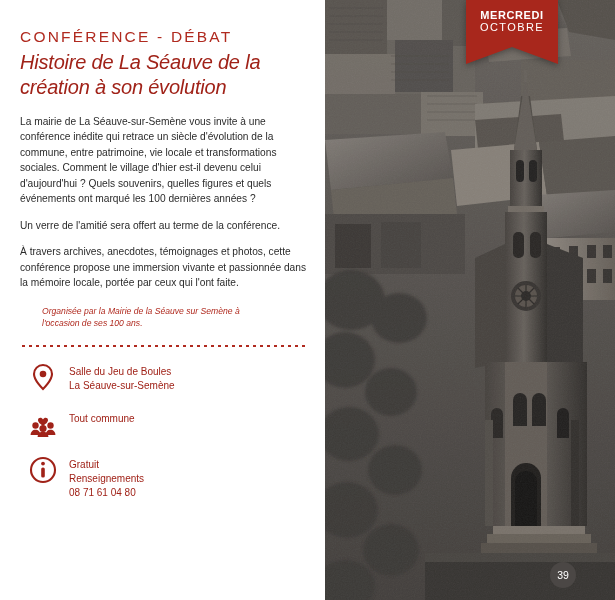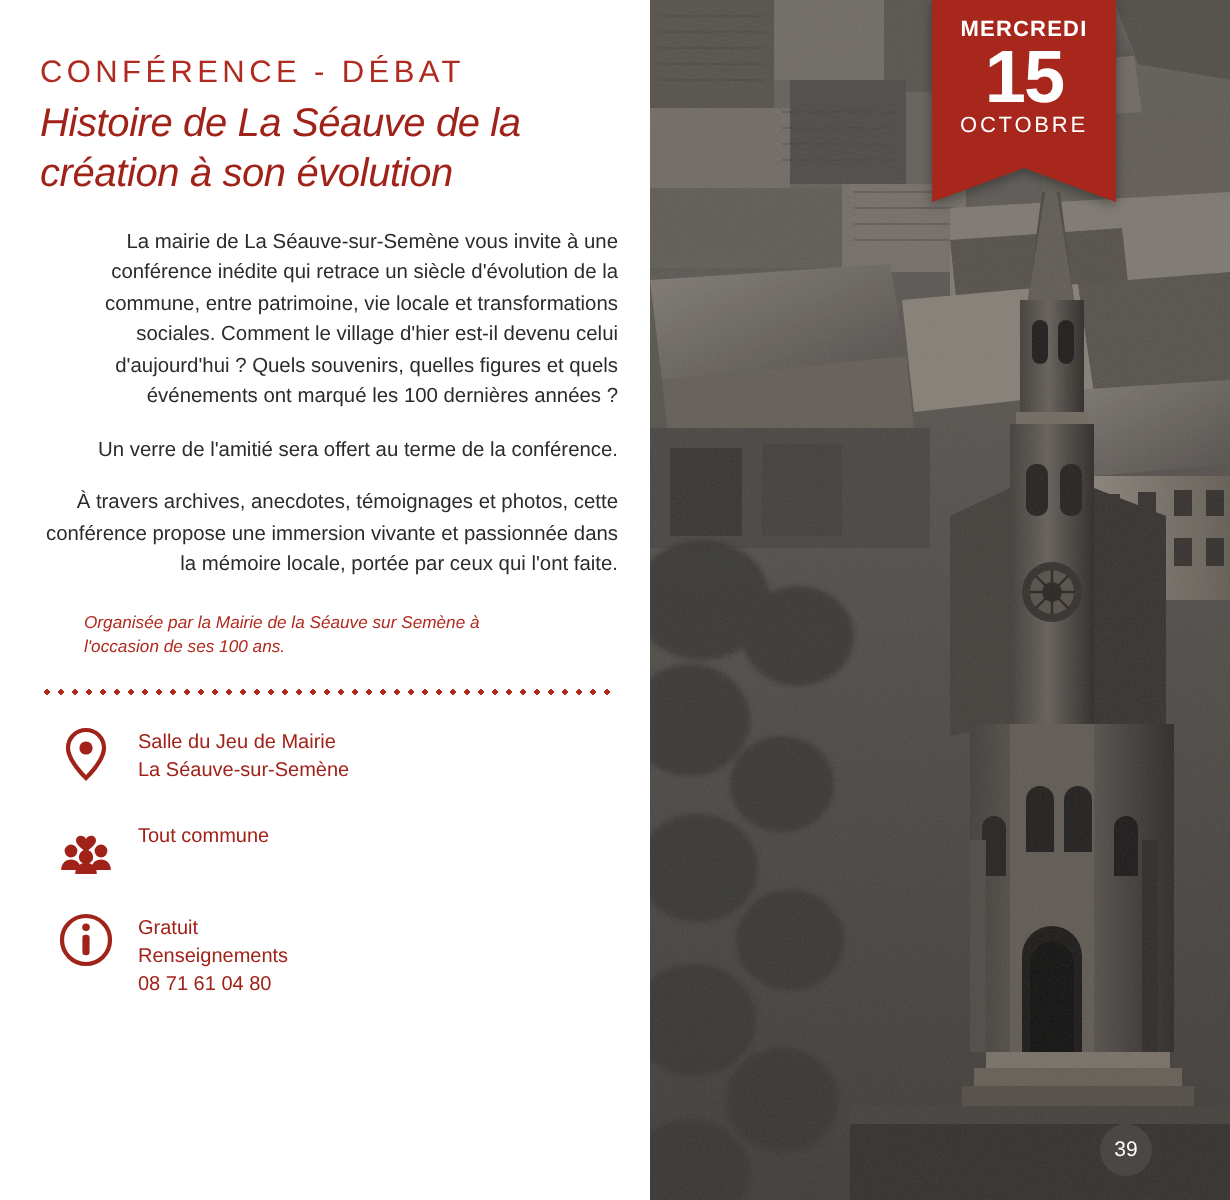--- a/index.html
+++ b/index.html
@@ -37,21 +37,21 @@
     font-style: italic;
     color: #a02218;
     margin-bottom: 14px;
     letter-spacing: -0.2px;
   }
   .body-text {
     font-size: 10.2px;
     line-height: 1.52;
     color: #2b2b2b;
     margin-bottom: 11px;
-    text-align: right;
+    text-align: left;
   }
   .organiser {
     font-size: 8.6px;
     font-style: italic;
     color: #b02a1f;
     text-align: left;
     line-height: 1.45;
     margin-top: 14px;
     padding: 0 22px;
   }
@@ -329,21 +329,21 @@
     <div class="dotted"></div>
 
     <div class="info-row">
       <div class="info-icon">
         <svg width="26" height="28" viewBox="0 0 26 28" aria-hidden="true">
           <path d="M13 2c-5 0-9 4-9 9 0 6.5 9 15 9 15s9-8.5 9-15c0-5-4-9-9-9z" fill="none" stroke="#a02218" stroke-width="2.1"></path>
           <circle cx="13" cy="11" r="3.3" fill="#a02218"></circle>
         </svg>
       </div>
       <div class="info-text">
-        <div>Salle du Jeu de Mairie</div>
+        <div>Salle du Jeu de Boules</div>
         <div>La Séauve-sur-Semène</div>
       </div>
     </div>
 
     <div class="info-row">
       <div class="info-icon">
         <svg width="30" height="28" viewBox="0 0 30 28" aria-hidden="true">
           <path d="M15 9.5c-1.2-2.4-5-2.2-5 .8 0 2.2 3.2 4.3 5 5.6 1.8-1.3 5-3.4 5-5.6 0-3-3.8-3.2-5-.8z" fill="#a02218"></path>
           <circle cx="7.5" cy="15.5" r="3.2" fill="#a02218"></circle>
           <circle cx="22.5" cy="15.5" r="3.2" fill="#a02218"></circle>
@@ -371,21 +371,20 @@
         <div>Renseignements</div>
         <div>08 71 61 04 80</div>
       </div>
     </div>
 
   </div>
 
   <div class="ribbon">
     <div class="ribbon-body">
       <div class="ribbon-day-name">MERCREDI</div>
-      <div class="ribbon-daynum">15</div>
       <div class="ribbon-month">OCTOBRE</div>
     </div>
     <svg class="ribbon-tail" viewBox="0 0 92 22" aria-hidden="true">
       <polygon points="0,0 92,0 92,22 46,5 0,22" fill="#a8271c"></polygon>
     </svg>
   </div>
 
   <div class="pagenum">39</div>
 
 </div>

